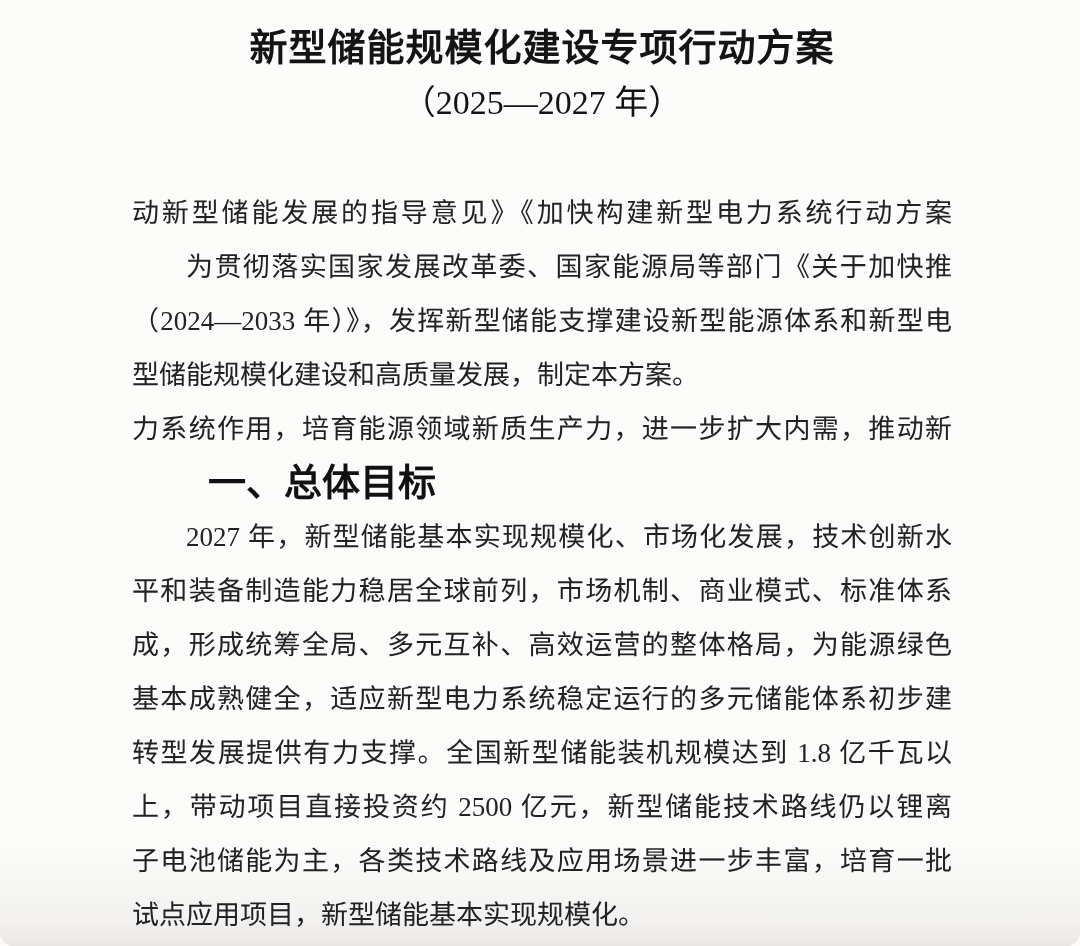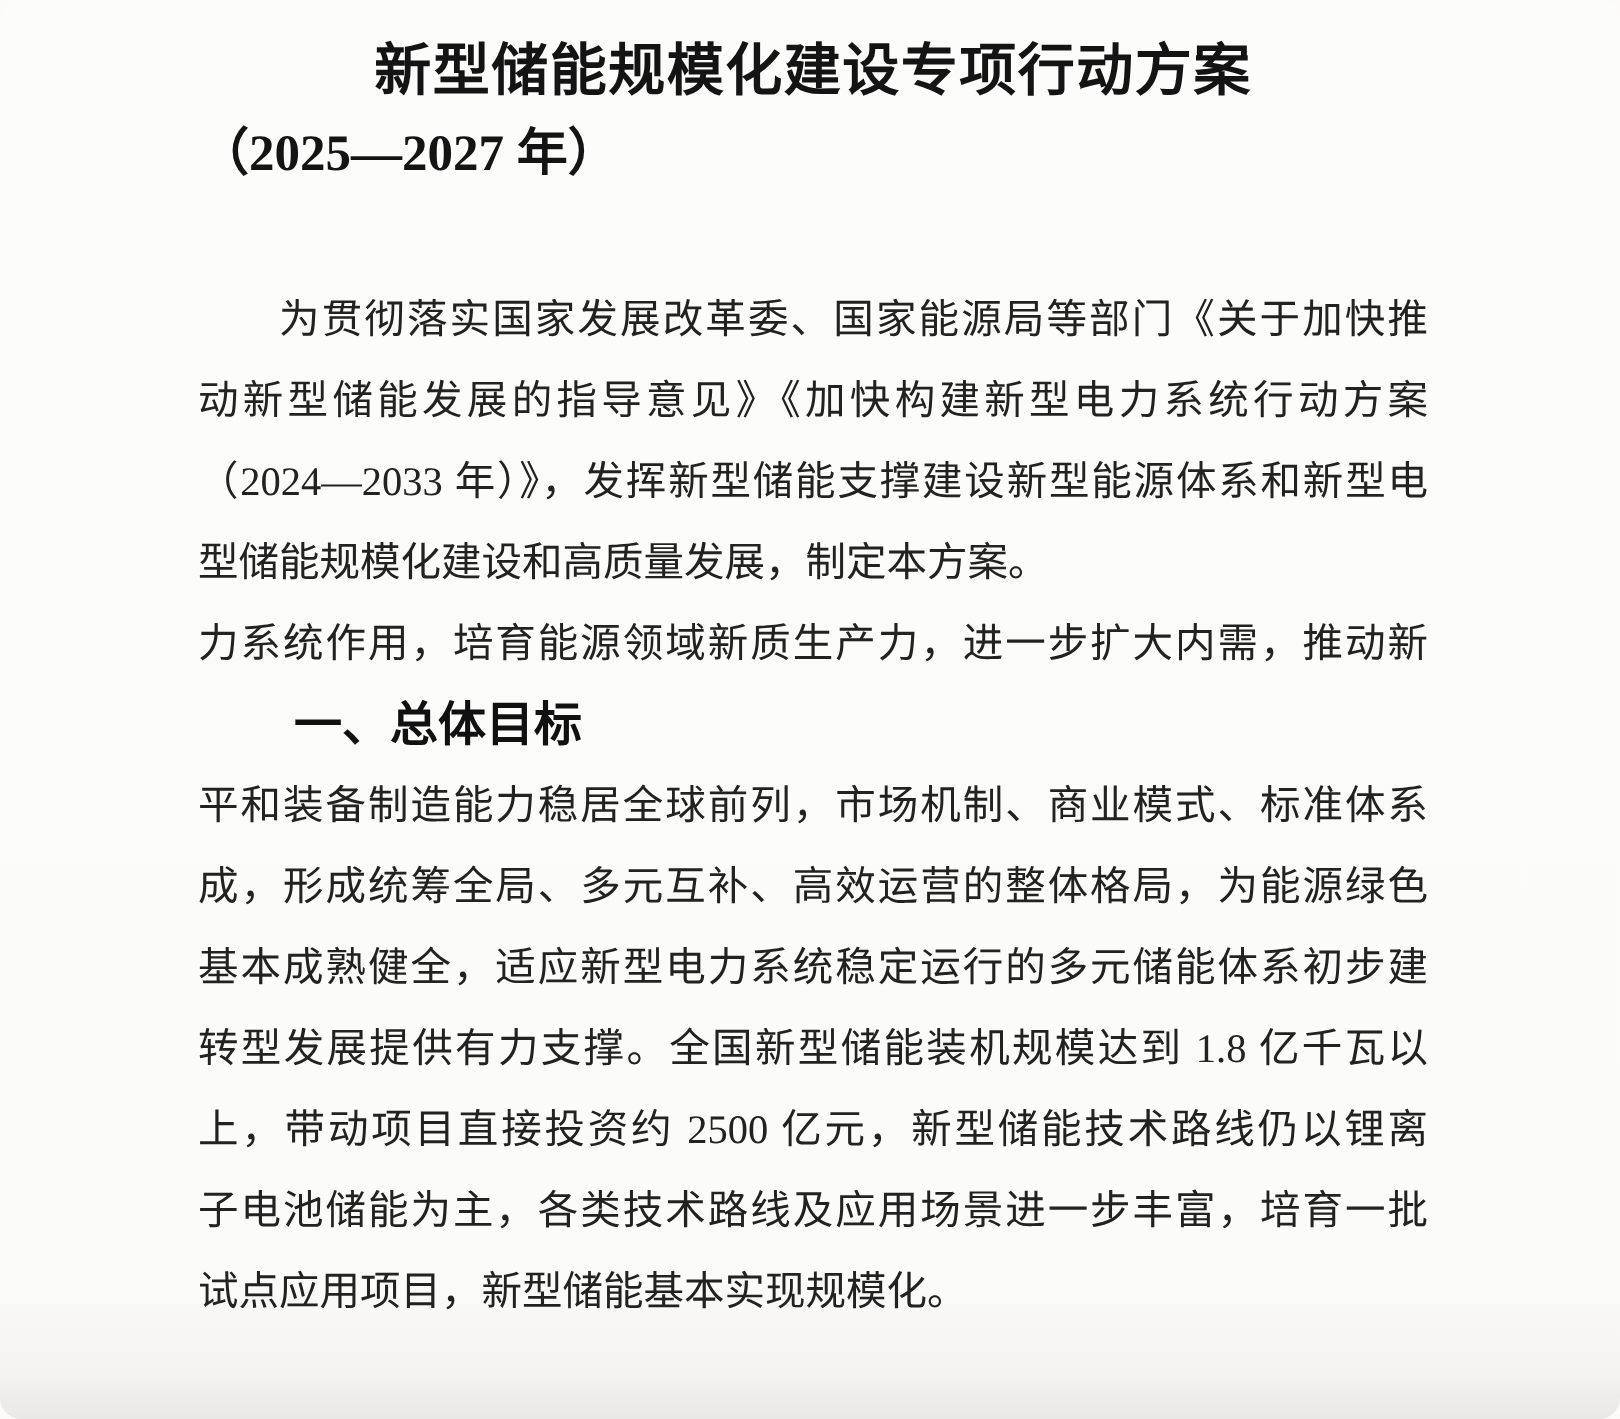--- a/index.html
+++ b/index.html
@@ -34,24 +34,24 @@
     text-align: center;
     font-size: 38px;
     line-height: 52px;
     font-weight: 700;
     letter-spacing: 1px;
     color: #141414;
     font-family: "Liberation Serif", "DejaVu Serif", serif;
   }
   .doc-subtitle {
     margin: 6px 0 0 0;
-    text-align: left;
+    text-align: center;
     font-size: 34px;
     line-height: 46px;
-    font-weight: 700;
+    font-weight: 400;
     color: #141414;
     font-family: "Liberation Serif", "DejaVu Serif", serif;
   }
   .body-text {
     margin-top: 60px;
     font-size: 27px;
     color: #222222;
   }
   .line {
     line-height: 54px;
@@ -67,45 +67,46 @@
   }
   .line.last {
     text-align-last: left;
   }
   .section-heading {
     line-height: 54px;
     height: 54px;
     text-indent: 2em;
     font-family: "Liberation Sans", "DejaVu Sans", sans-serif;
     font-weight: 700;
-    font-size: 32px;
+    font-size: 38px;
     color: #111111;
     text-align: left;
   }
 </style>
 </head>
 <body>
 
 <div class="page">
   <div class="doc">
 
     <h1 class="doc-title">新型储能规模化建设专项行动方案</h1>
 
     <h2 class="doc-subtitle">（2025—2027 年）</h2>
 
     <div class="body-text">
 
+      <div class="line">动新型储能发展的指导意见》《加快构建新型电力系统行动方案</div>
       <div class="line indent">为贯彻落实国家发展改革委、国家能源局等部门《关于加快推</div>
-      <div class="line">动新型储能发展的指导意见》《加快构建新型电力系统行动方案</div>
       <div class="line">（2024—2033 年）》，发挥新型储能支撑建设新型能源体系和新型电</div>
       <div class="line last">型储能规模化建设和高质量发展，制定本方案。</div>
       <div class="line">力系统作用，培育能源领域新质生产力，进一步扩大内需，推动新</div>
 
       <div class="section-heading">一、总体目标</div>
 
+      <div class="line indent">2027 年，新型储能基本实现规模化、市场化发展，技术创新水</div>
       <div class="line">平和装备制造能力稳居全球前列，市场机制、商业模式、标准体系</div>
       <div class="line">成，形成统筹全局、多元互补、高效运营的整体格局，为能源绿色</div>
       <div class="line">基本成熟健全，适应新型电力系统稳定运行的多元储能体系初步建</div>
       <div class="line">转型发展提供有力支撑。全国新型储能装机规模达到 1.8 亿千瓦以</div>
       <div class="line">上，带动项目直接投资约 2500 亿元，新型储能技术路线仍以锂离</div>
       <div class="line">子电池储能为主，各类技术路线及应用场景进一步丰富，培育一批</div>
       <div class="line last">试点应用项目，新型储能基本实现规模化。</div>
 
     </div>
   </div>

